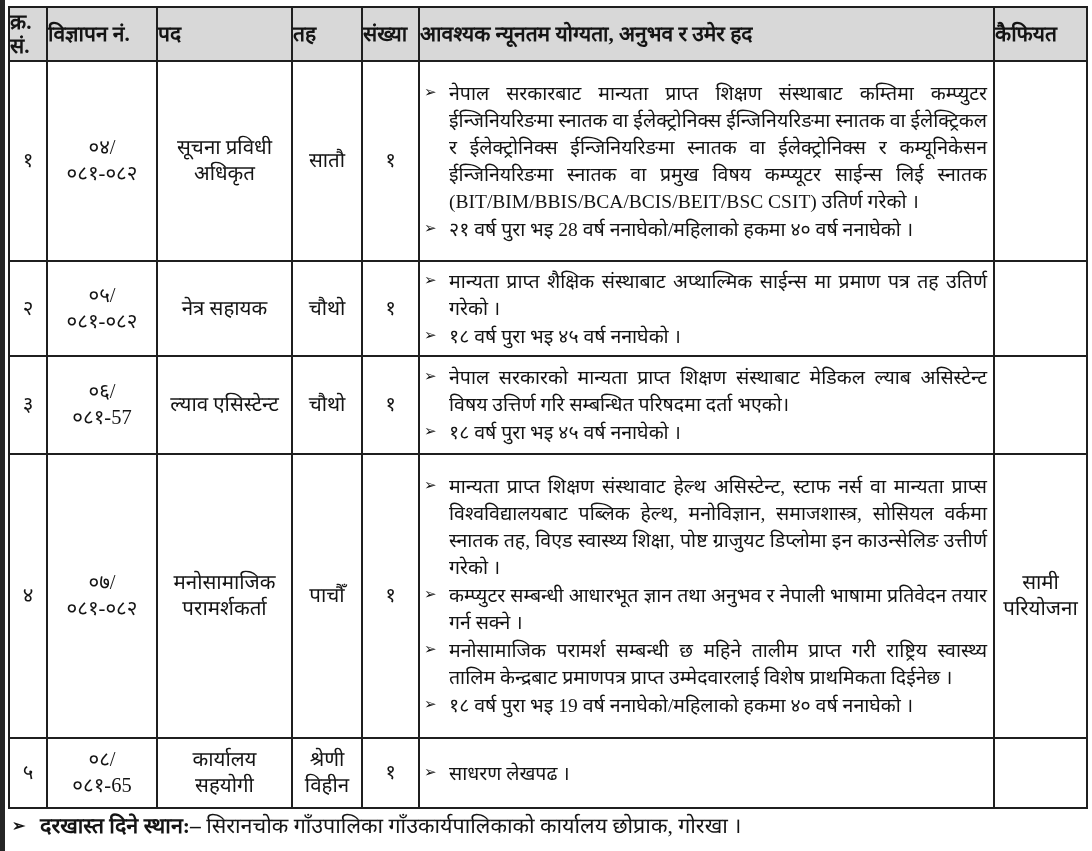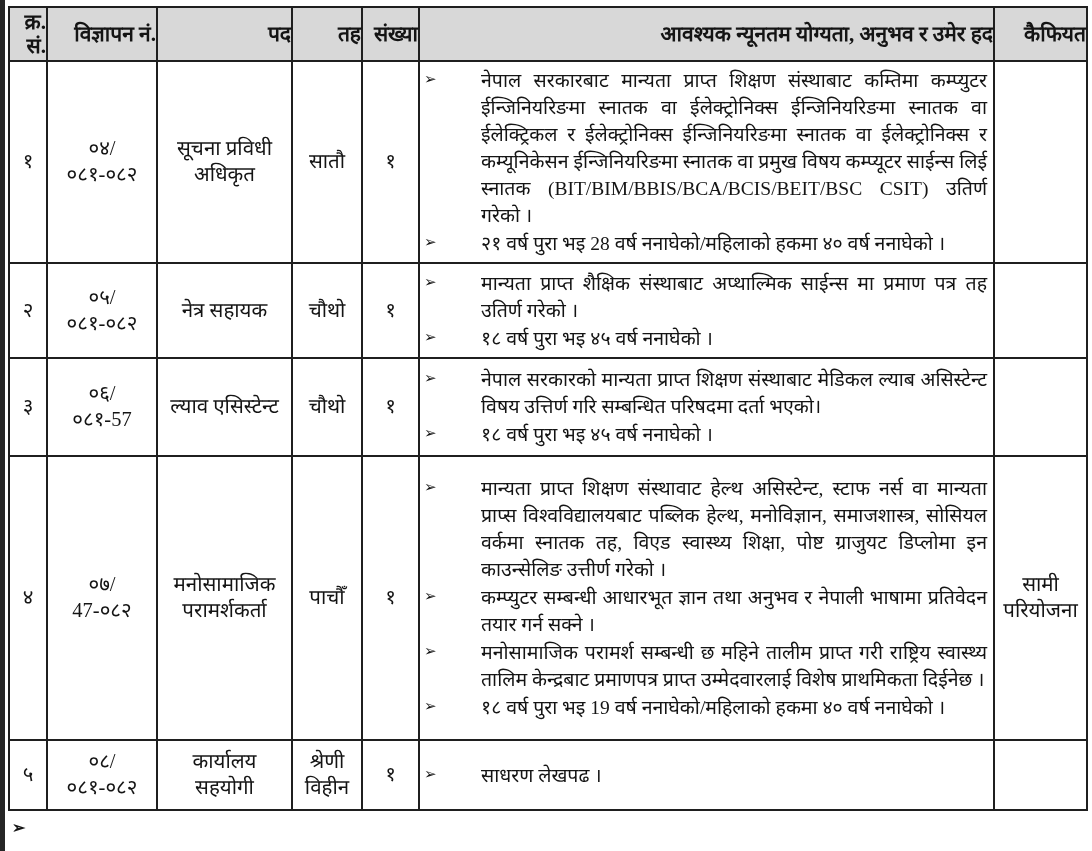--- a/index.html
+++ b/index.html
@@ -13,36 +13,35 @@
     position:absolute; left:0; top:0; width:5px; height:851px;
     background:#262626;
   }
   table.vacancy {
     border-collapse:collapse; table-layout:fixed;
     width:1078px; margin:6px 0 0 8px;
   }
   th, td { border:2px solid #1f1f1f; padding:0; }
   thead th {
     background:#d8d8d8;
-    font-weight:bold; font-size:21px; text-align:right;
+    font-weight:bold; font-size:21px; text-align:left;
     height:52px; line-height:1.15; vertical-align:middle;
     white-space:pre-line;
   }
   td.center {
     text-align:center; vertical-align:middle;
     font-size:20.5px; line-height:1.25; padding:2px 3px;
     white-space:pre-line;
   }
   td.qual { vertical-align:middle; padding:4px 6px 4px 4px; }
   .bullet { display:flex; align-items:flex-start; gap:9px; margin:1px 0; }
   .arrow { flex:0 0 16px; font-size:15px; line-height:27px; transform:translateY(-1px); }
   .btxt {
     font-size:19.5px; line-height:27px; text-align:justify;
     flex:1 1 auto;
-    margin-left:32px;
   }
   tr.r1 { height:200px; }
   tr.r2 { height:95px; }
   tr.r3 { height:98px; }
   tr.r4 { height:284px; }
   tr.r5 { height:70px; }
   .footer {
     display:flex; align-items:flex-start; gap:12px;
     margin:5px 0 0 12px; font-size:21.5px; line-height:1.2;
   }
@@ -134,21 +133,21 @@
           <span class="arrow">➢</span>
           <span class="btxt">१८ वर्ष पुरा भइ ४५ वर्ष ननाघेको ।</span>
         </div>
       </td>
       <td class="center"></td>
     </tr>
 
     <tr class="r4">
       <td class="center">४</td>
       <td class="center">०७/
-47-०८२</td>
+०८१-०८२</td>
       <td class="center">मनोसामाजिक परामर्शकर्ता</td>
       <td class="center">पाचौँ</td>
       <td class="center">१</td>
       <td class="qual">
         <div class="bullet">
           <span class="arrow">➢</span>
           <span class="btxt">मान्यता प्राप्त शिक्षण संस्थावाट हेल्थ असिस्टेन्ट, स्टाफ नर्स वा मान्यता प्राप्स विश्वविद्यालयबाट पब्लिक हेल्थ, मनोविज्ञान, समाजशास्त्र, सोसियल वर्कमा स्नातक तह, विएड स्वास्थ्य शिक्षा, पोष्ट ग्राजुयट डिप्लोमा इन काउन्सेलिङ उत्तीर्ण गरेको ।</span>
         </div>
         <div class="bullet">
           <span class="arrow">➢</span>
@@ -162,31 +161,35 @@
           <span class="arrow">➢</span>
           <span class="btxt">१८ वर्ष पुरा भइ 19 वर्ष ननाघेको/महिलाको हकमा ४० वर्ष ननाघेको ।</span>
         </div>
       </td>
       <td class="center">सामी परियोजना</td>
     </tr>
 
     <tr class="r5">
       <td class="center">५</td>
       <td class="center">०८/
-०८१-०८२</td>
+०८१-65</td>
       <td class="center">कार्यालय सहयोगी</td>
       <td class="center">श्रेणी विहीन</td>
       <td class="center">१</td>
       <td class="qual">
         <div class="bullet">
           <span class="arrow">➢</span>
           <span class="btxt">साधरण लेखपढ ।</span>
         </div>
       </td>
       <td class="center"></td>
     </tr>
 
   </tbody>
 </table>
 
 <div class="footer">
   <span class="arrow">➢</span>
+  <span>
+    <span class="flabel">दरखास्त दिने स्थान:–</span>
+    <span>सिरानचोक गाँउपालिका गाँउकार्यपालिकाको कार्यालय छोप्राक, गोरखा ।</span>
+  </span>
 </div>
 
 </body></html>

